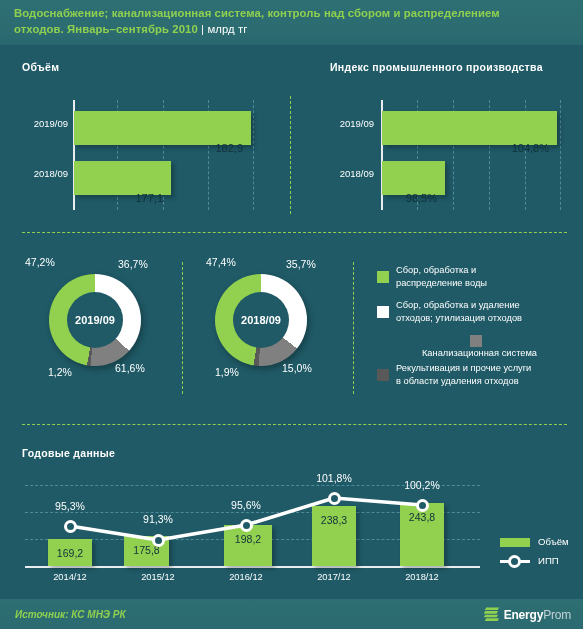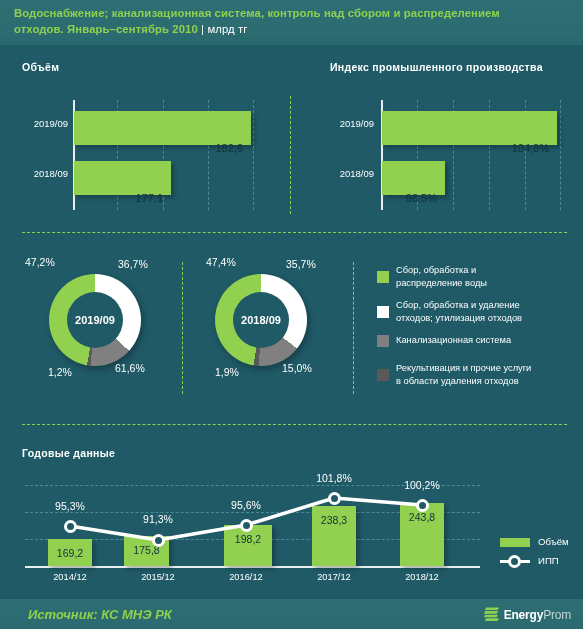--- a/index.html
+++ b/index.html
@@ -107,22 +107,22 @@
     position:absolute;width:13px;height:13px;border-radius:50%;
     background:#1f5a66;border:3px solid #ffffff;box-sizing:border-box;
   }
 
   
   .footer{
     position:absolute;left:0;bottom:0;width:583px;height:30px;
     background:linear-gradient(180deg,#2e6f73 0%,#2a6a70 100%);
   }
   .footer-src{
-    position:absolute;left:28px;top:50%;transform:translateY(-50%);
-    font-size:13px;font-style:italic;font-weight:bold;color:#8fd14f;
+    position:absolute;left:15px;top:50%;transform:translateY(-50%);
+    font-size:10px;font-style:italic;font-weight:bold;color:#8fd14f;
     white-space:nowrap;
   }
   .logo{
     position:absolute;right:12px;top:50%;transform:translateY(-50%);
     display:flex;align-items:center;
   }
   .logo-text{font-size:12px;font-weight:bold;color:#ffffff;letter-spacing:-0.2px;}
   .logo-text .prom{color:#c3d2d6;font-weight:normal;}
 </style>
 </head>
@@ -209,21 +209,21 @@
   <div class="vdash" style="left:353px;top:262px;height:132px;"></div>
 
   <div class="legend-row" style="left:377px;top:264px;width:200px;">
     <span class="legend-sw" style="background:#92d050;"></span>
     <span class="legend-tx">Сбор, обработка и<br>распределение воды</span>
   </div>
   <div class="legend-row" style="left:377px;top:299px;width:205px;">
     <span class="legend-sw" style="background:#ffffff;"></span>
     <span class="legend-tx">Сбор, обработка и удаление<br>отходов; утилизация отходов</span>
   </div>
-  <div class="legend-row" style="left:377px;top:334px;width:205px;">
+  <div class="legend-row" style="left:377px;top:334px;width:205px;flex-direction:column;">
     <span class="legend-sw" style="background:#808080;"></span>
     <span class="legend-tx">Канализационная система</span>
   </div>
   <div class="legend-row" style="left:377px;top:362px;width:205px;">
     <span class="legend-sw" style="background:#595959;"></span>
     <span class="legend-tx">Рекультивация и прочие услуги<br>в области удаления отходов</span>
   </div>
 
   <div class="hdash" style="left:22px;top:424px;width:545px;"></div>
 

